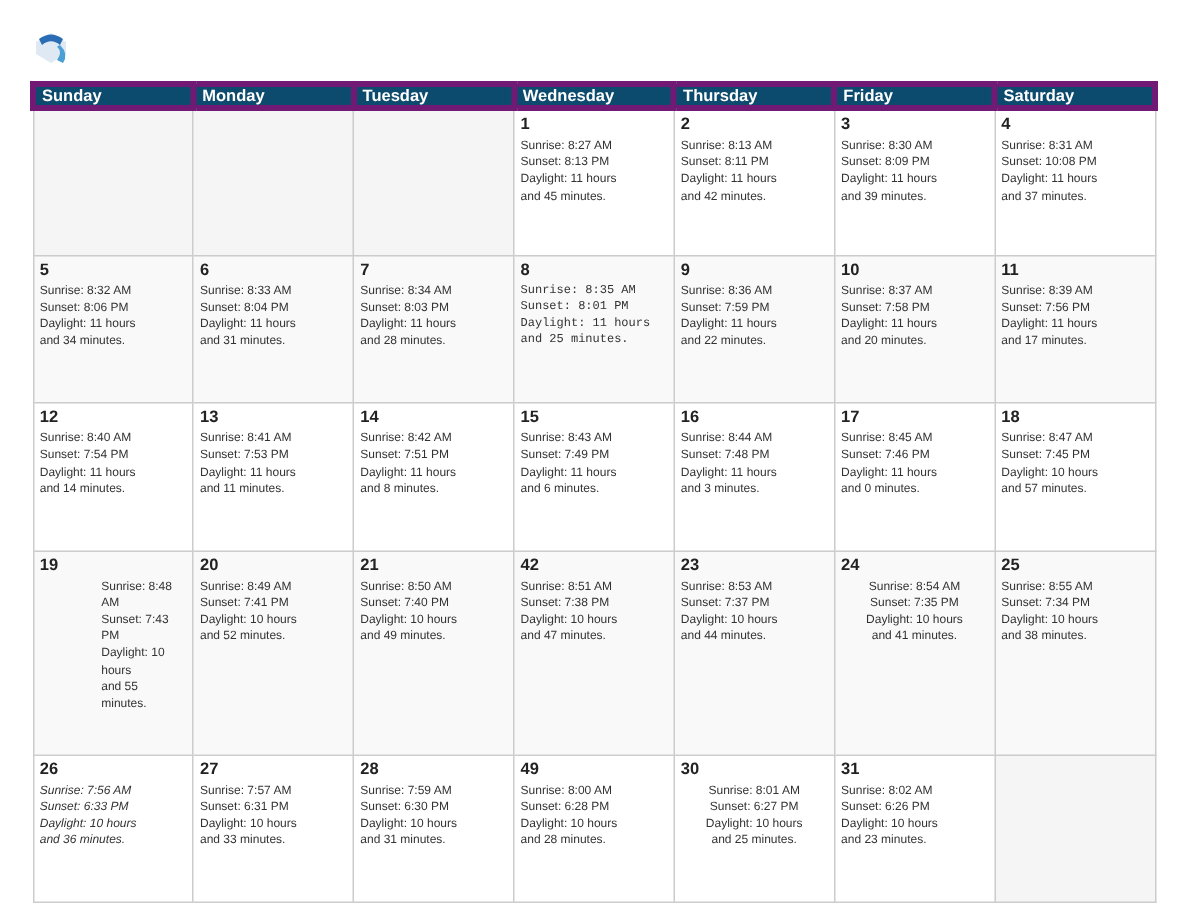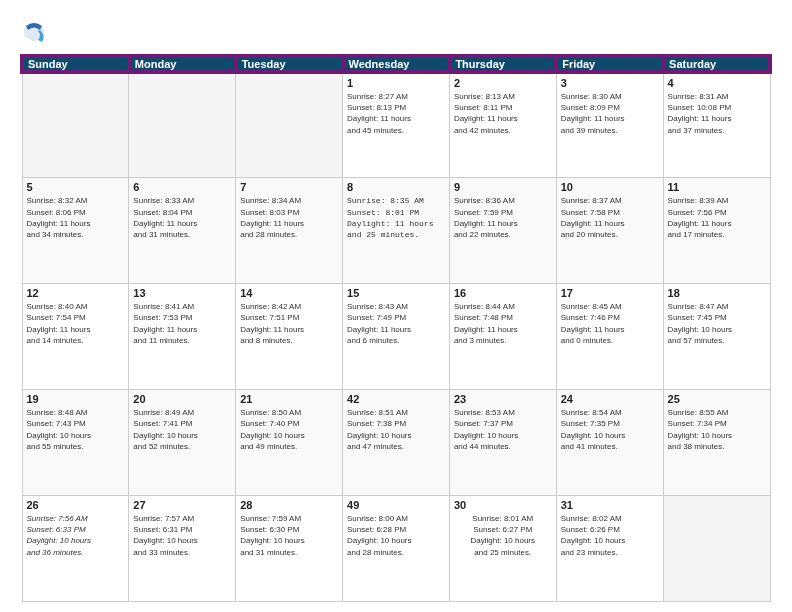--- a/index.html
+++ b/index.html
@@ -271,21 +271,21 @@
             <span class="day-number">18</span>
             <div class="day-info" style="white-space: pre-line;">Sunrise: 8:47 AM
 Sunset: 7:45 PM
 Daylight: 10 hours
 and 57 minutes.</div>
           </td>
         </tr>
         <tr>
           <td>
             <span class="day-number">19</span>
-            <div class="day-info" style="white-space: pre-line;">Sunrise: 8:48 AM
+            <div class="day-info" style="white-space: pre-line; margin-left: 41px;">Sunrise: 8:48 AM
 Sunset: 7:43 PM
 Daylight: 10 hours
 and 55 minutes.</div>
           </td>
           <td>
             <span class="day-number">20</span>
             <div class="day-info" style="white-space: pre-line;">Sunrise: 8:49 AM
 Sunset: 7:41 PM
 Daylight: 10 hours
 and 52 minutes.</div>
@@ -306,21 +306,21 @@
           </td>
           <td>
             <span class="day-number">23</span>
             <div class="day-info" style="white-space: pre-line;">Sunrise: 8:53 AM
 Sunset: 7:37 PM
 Daylight: 10 hours
 and 44 minutes.</div>
           </td>
           <td>
             <span class="day-number">24</span>
-            <div class="day-info" style="white-space: pre-line;">Sunrise: 8:54 AM
+            <div class="day-info" style="white-space: pre-line; text-align: center;">Sunrise: 8:54 AM
 Sunset: 7:35 PM
 Daylight: 10 hours
 and 41 minutes.</div>
           </td>
           <td>
             <span class="day-number">25</span>
             <div class="day-info" style="white-space: pre-line;">Sunrise: 8:55 AM
 Sunset: 7:34 PM
 Daylight: 10 hours
 and 38 minutes.</div>

